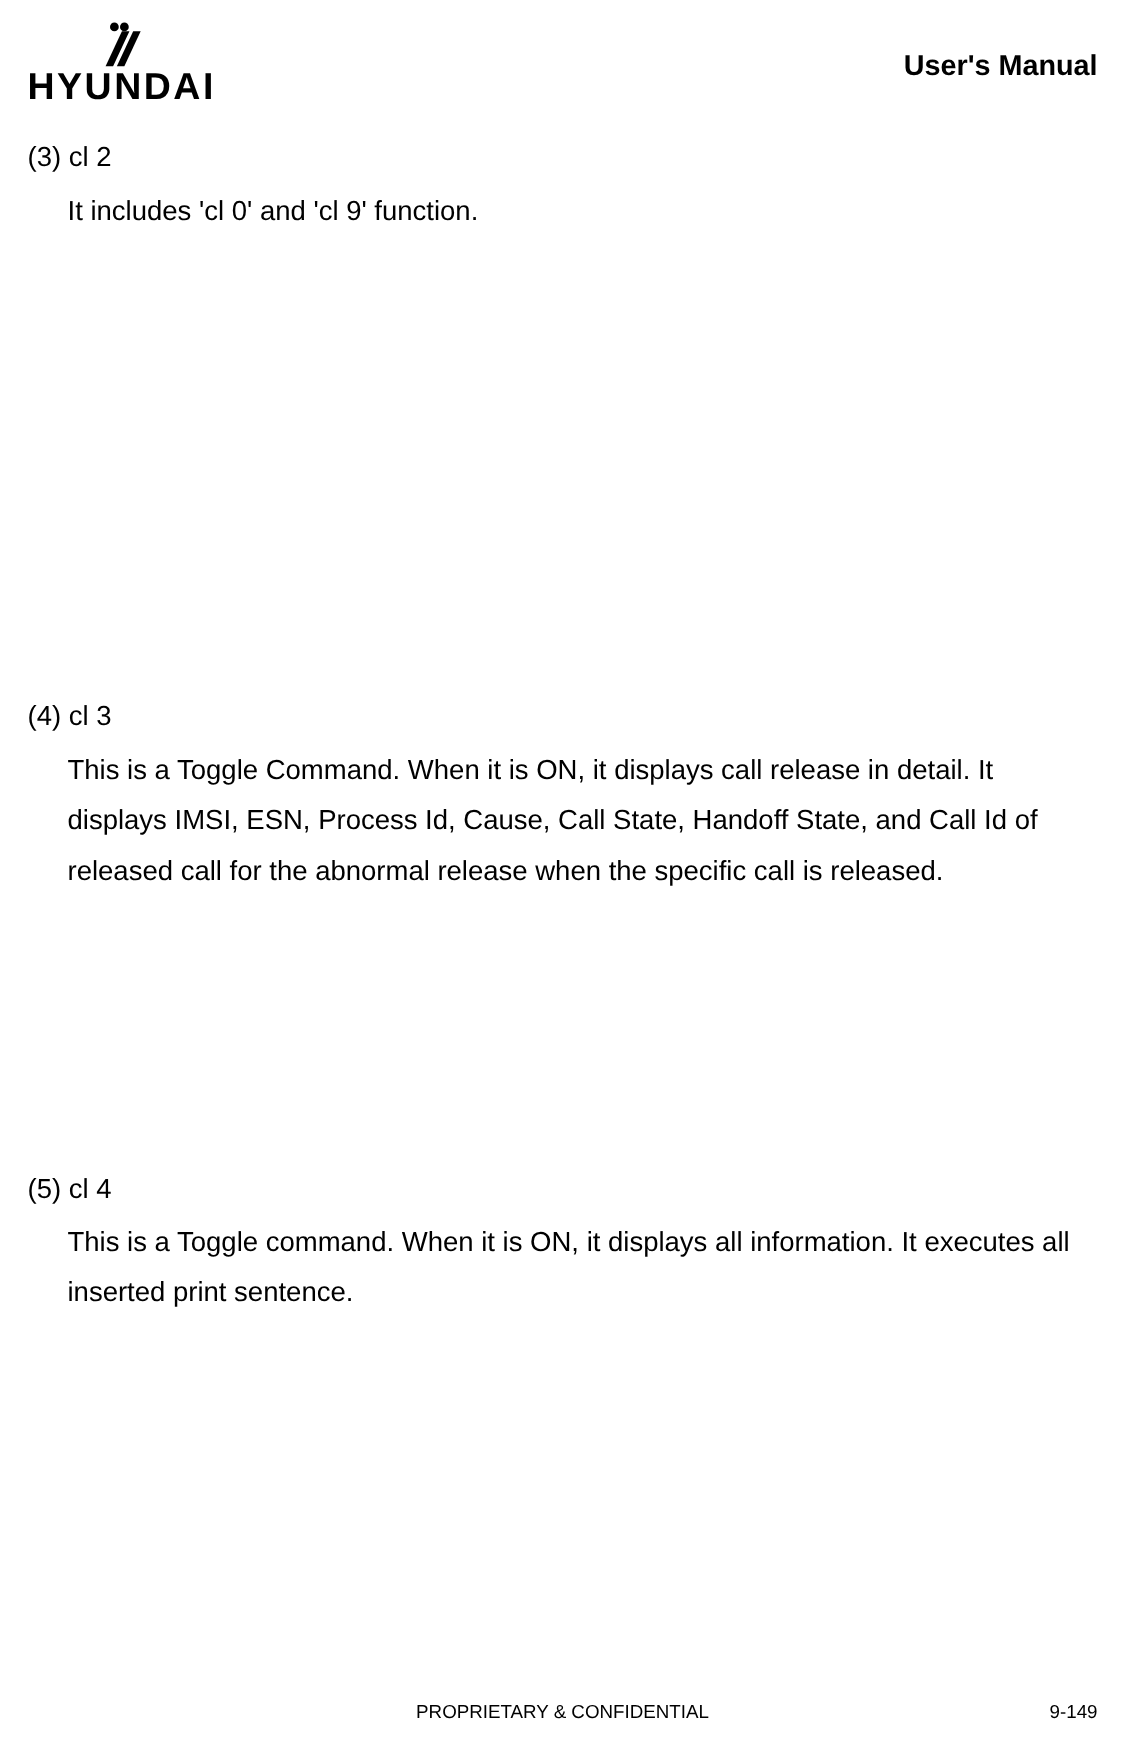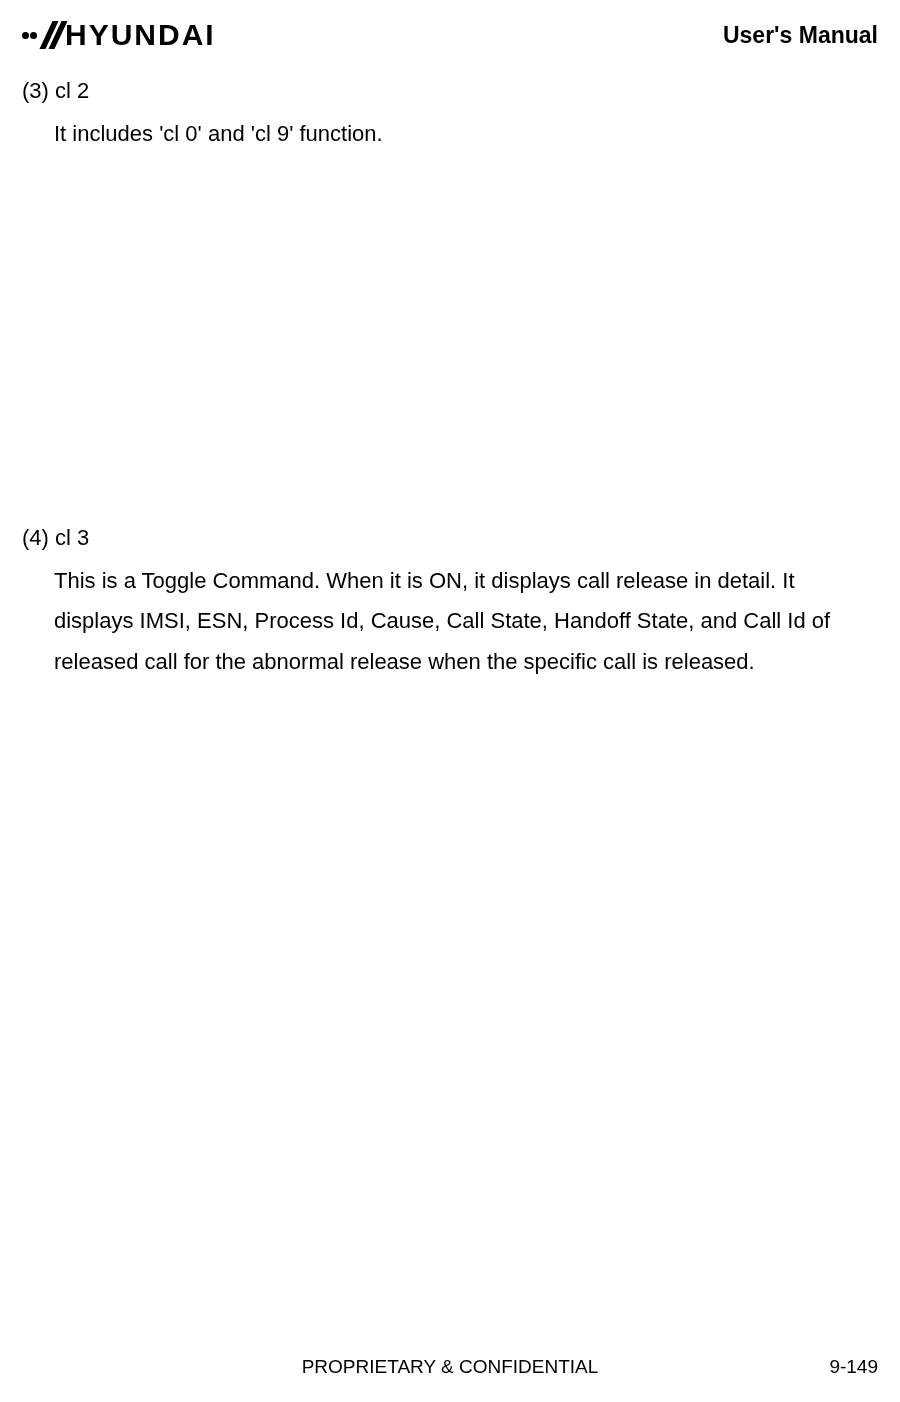--- a/index.html
+++ b/index.html
@@ -22,20 +22,21 @@
       align-items: center;
       padding: 18px 22px 10px 22px;
     }
     .logo {
       font-family: Arial, sans-serif;
       font-weight: 900;
       font-size: 30px;
       letter-spacing: 1px;
       display: flex;
       align-items: center;
+      flex-direction: column;
     }
     .logo-dots {
       display: inline-flex;
       align-items: center;
       margin-right: 2px;
     }
     .logo-dot {
       width: 7px;
       height: 7px;
       background: #000;
@@ -94,21 +95,21 @@
       height: 220px;
     }
     .footer {
       position: absolute;
       bottom: 24px;
       left: 0;
       right: 0;
       display: flex;
       justify-content: flex-start;
       padding: 0 22px;
-      font-size: 19px;
+      font-size: 15px;
     }
     .footer-center {
       position: absolute;
       left: 50%;
       transform: translateX(-50%);
     }
     .footer-right {
       margin-left: auto;
     }
   </style>
@@ -139,19 +140,23 @@
 
   <div class="spacer-large"></div>
 
   <div class="section" style="margin-top:0">
     <div class="section-title">(4) cl 3</div>
     <div class="section-body">This is a Toggle Command. When it is ON, it displays call release in detail. It displays IMSI, ESN, Process Id, Cause, Call State, Handoff State, and Call Id of released call for the abnormal release when the specific call is released.</div>
   </div>
 
   <div class="spacer-medium"></div>
 
+  <div class="section" style="margin-top:0">
+    <div class="section-title">(5) cl 4</div>
+    <div class="section-body">This is a Toggle command. When it is ON, it displays all information. It executes all inserted print sentence.</div>
+  </div>
 
 </div>
 
 <div class="footer">
   <span class="footer-center">PROPRIETARY &amp; CONFIDENTIAL</span>
   <span class="footer-right">9-149</span>
 </div>
 
 </body></html>

